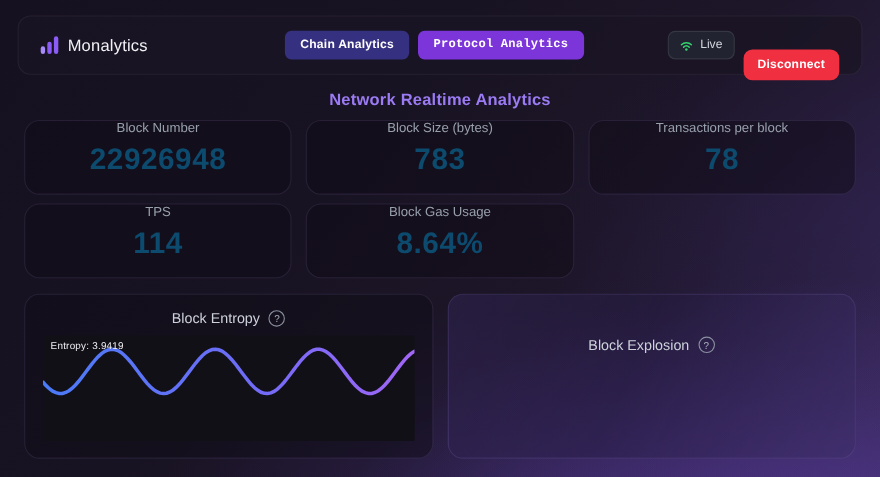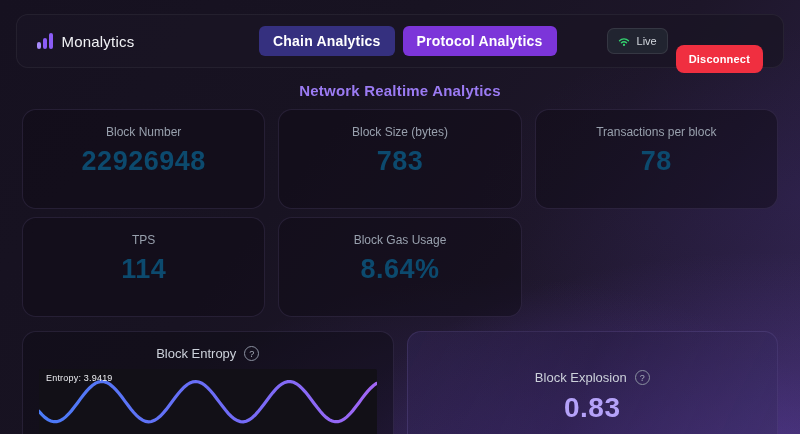--- a/index.html
+++ b/index.html
@@ -28,25 +28,25 @@
   .logo-bars { display:flex; align-items:flex-end; gap:2.5px; height:16px; }
   .logo-bars i { display:block; width:3.5px; border-radius:2px; }
   .logo-bars i:nth-child(1){ height:7px;  background:#a78bfa; }
   .logo-bars i:nth-child(2){ height:11px; background:#8b5cf6; }
   .logo-bars i:nth-child(3){ height:16px; background:#8b5cf6; }
   .brand-name { font-size:15px; font-weight:500; color:#f1f2f5; letter-spacing:0.2px; }
 
   .nav-center { position:absolute; left:242px; display:flex; gap:8px; }
   .nav-btn {
     border:none; cursor:pointer; color:#fff;
-    font-family:inherit; font-size:14px; font-weight:700;
+    font-family:inherit; font-size:11px; font-weight:700;
     padding:7px 14px; border-radius:6px; letter-spacing:0.2px;
   }
   .nav-btn--chain   { background:#35307f; }
-  .nav-btn--protocol{ background:#7c35d9; }
+  .nav-btn--protocol{ background:#7c35d9;font-family:Liberation Mono, monospace; }
 
   .nav-right { margin-left:auto; display:flex; align-items:center; gap:8px; }
   .chip {
     display:flex; align-items:center; gap:7px;
     background:rgba(35,39,51,0.85);
     border:1px solid rgba(255,255,255,0.09);
     border-radius:7px; padding:6px 10px;
     font-size:11px; color:#d3d7de; white-space:nowrap;
   }
   .disconnect-btn {
@@ -60,21 +60,21 @@
   .page-title {
     text-align:center; margin-top:82px;
     font-size:15px; font-weight:700; color:#9b7bf3; letter-spacing:0.2px;
   }
   .stats-grid {
     margin:10px 22px 0;
     display:grid; grid-template-columns:repeat(3,1fr);
     column-gap:13px; row-gap:8px;
   }
   .stat-card {
-    height:100px; border-radius:14px;
+    height:68px; border-radius:14px;
     background:rgba(14,10,21,0.48);
     border:1px solid rgba(172,150,232,0.13);
     display:flex; flex-direction:column; align-items:center; justify-content:center;
     padding-bottom:16px; gap:7px;
   }
   .stat-label { font-size:12px; color:#98a0ad; }
   .stat-value { font-size:27px; font-weight:700; color:#0c4a6e; letter-spacing:0.5px; }
   .cell-empty { visibility:hidden; }
 
   .bottom-grid {
@@ -189,16 +189,15 @@
           <path class="wave" fill="none" stroke="url(#wg)" stroke-width="3.2" stroke-linecap="round" d="M0.0,42.3L3.0,45.6L6.0,48.4L9.0,50.6L12.0,52.0L15.0,52.7L18.0,52.7L21.0,51.8L24.0,50.2L27.0,47.9L30.0,45.0L33.0,41.6L36.0,37.8L39.0,33.9L42.0,29.9L45.0,26.0L48.0,22.4L51.0,19.2L54.0,16.5L57.0,14.4L60.0,13.1L63.0,12.5L66.0,12.7L69.0,13.7L72.0,15.4L75.0,17.9L78.0,20.9L81.0,24.3L84.0,28.1L87.0,32.1L90.0,36.0L93.0,39.9L96.0,43.5L99.0,46.6L102.0,49.2L105.0,51.1L108.0,52.4L111.0,52.8L114.0,52.5L117.0,51.3L120.0,49.5L123.0,47.0L126.0,43.9L129.0,40.4L132.0,36.5L135.0,32.6L138.0,28.6L141.0,24.8L144.0,21.3L147.0,18.2L150.0,15.7L153.0,13.9L156.0,12.8L159.0,12.5L162.0,13.0L165.0,14.2L168.0,16.2L171.0,18.8L174.0,22.0L177.0,25.5L180.0,29.4L183.0,33.4L186.0,37.3L189.0,41.1L192.0,44.6L195.0,47.5L198.0,49.9L201.0,51.6L204.0,52.6L207.0,52.8L210.0,52.2L213.0,50.8L216.0,48.7L219.0,46.0L222.0,42.7L225.0,39.1L228.0,35.2L231.0,31.2L234.0,27.3L237.0,23.6L240.0,20.2L243.0,17.3L246.0,15.0L249.0,13.4L252.0,12.6L255.0,12.6L258.0,13.3L261.0,14.8L264.0,17.0L267.0,19.8L270.0,23.1L273.0,26.8L276.0,30.7L279.0,34.7L282.0,38.6L285.0,42.3L288.0,45.6L291.0,48.4L294.0,50.6L297.0,52.0L300.0,52.7L303.0,52.7L306.0,51.8L309.0,50.2L312.0,47.9L315.0,45.0L318.0,41.6L321.0,37.8L324.0,33.9L327.0,29.9L330.0,26.0L333.0,22.4L336.0,19.2L339.0,16.5L342.0,14.4"></path>
         </svg>
       </div>
     </div>
 
     <div class="panel panel--explosion">
       <div class="panel-title-row">
         <span class="panel-title">Block Explosion</span>
         <span class="help-icon">?</span>
       </div>
-      <div class="explosion-value">0.83</div>
     </div>
   </section>
 </main>
 
 </body></html>

